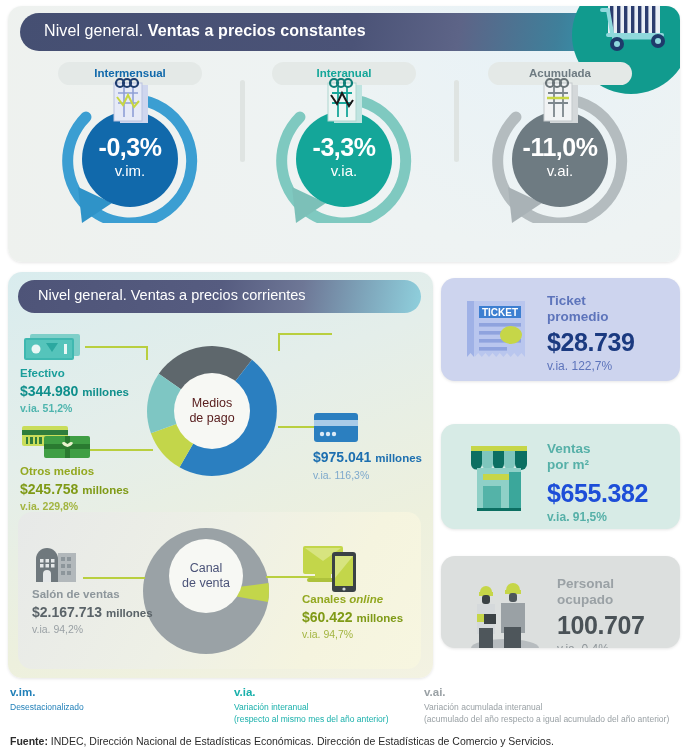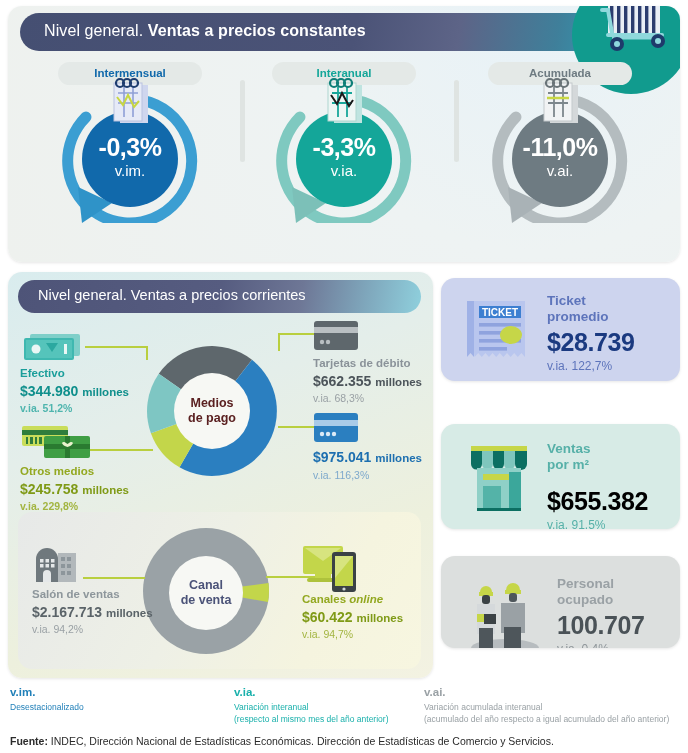--- a/index.html
+++ b/index.html
@@ -72,21 +72,21 @@
     position:absolute;left:10px;top:240px;width:403px;height:157px;border-radius:14px;
     background:linear-gradient(120deg,#e7e9e8 0%,#eef0e6 45%,#f5f4df 75%,#f7f6e0 100%);
   }
 
   .donut{position:absolute;}
   .donut .hole{
     position:absolute;border-radius:50%;background:#f7f8f4;
     display:flex;flex-direction:column;align-items:center;justify-content:center;
     text-align:center;
   }
-  .hole .hl{font-size:12.5px;font-weight:bold;line-height:1.22;}
+  .hole .hl{font-size:12.5px;font-weight:normal;line-height:1.22;}
 
   .lbl{position:absolute;}
   .lbl .nm{font-size:11.5px;font-weight:bold;line-height:1.35;}
   .lbl .vl{font-size:14px;font-weight:bold;line-height:1.4;}
   .lbl .vl span{font-size:11.5px;font-weight:bold;}
   .lbl .vr{font-size:10.5px;line-height:1.4;}
   .lbl.r{text-align:left;}
 
   .lead{position:absolute;background:#b9cf3f;height:1.5px;}
   .leadv{position:absolute;background:#b9cf3f;width:1.5px;}
@@ -328,36 +328,20 @@
         </svg>
       </div>
       <div class="nm" style="color:#93a820;">Otros medios</div>
       <div class="vl" style="color:#7f9a16;">
         <span style="font-size:14px;">$245.758</span>
         <span>millones</span>
       </div>
       <div class="vr" style="color:#a3b541;font-weight:bold;">v.ia. 229,8%</div>
     </div>
 
-    <div class="lbl r" style="left:305px;top:48px;width:140px;">
-      <div>
-        <svg width="48" height="32" viewBox="0 0 48 32">
-          <rect x="1" y="1" width="44" height="29" rx="3" fill="#5e676c"></rect>
-          <rect x="1" y="7" width="44" height="6" fill="#b9bfc2"></rect>
-          <circle cx="9" cy="22" r="2.2" fill="#b9bfc2"></circle>
-            <circle cx="15" cy="22" r="2.2" fill="#b9bfc2"></circle>
-        </svg>
-      </div>
-      <div class="nm" style="color:#8a9299;">Tarjetas de débito</div>
-      <div class="vl" style="color:#4c545a;">
-        <span style="font-size:14px;">$662.355</span>
-        <span>millones</span>
-      </div>
-      <div class="vr" style="color:#9aa1a5;">v.ia. 68,3%</div>
-    </div>
 
     <div class="lbl r" style="left:305px;top:140px;width:140px;">
       <div>
         <svg width="48" height="32" viewBox="0 0 48 32">
           <rect x="1" y="1" width="44" height="29" rx="3" fill="#2b7fc0"></rect>
           <rect x="1" y="8" width="44" height="6" fill="#a9cbe8"></rect>
           <circle cx="9" cy="22" r="2.2" fill="#dceaf6"></circle>
             <circle cx="15" cy="22" r="2.2" fill="#dceaf6"></circle>
             <circle cx="21" cy="22" r="2.2" fill="#dceaf6"></circle>
         </svg>
@@ -371,21 +355,21 @@
 
     <div class="subcard">
 
       <div class="donut" style="left:125px;top:16px;width:126px;height:126px;">
         <svg width="126" height="126" viewBox="0 0 126 126">
           <g transform="translate(63,63)">
             <circle r="63" fill="#9aa2a6"></circle>
             <path d="M0 0 L62.5 -7.9 A63 63 0 0 1 62.0 11.1 Z" fill="#c3d64a"></path>
           </g>
         </svg>
-        <div class="hole" style="left:26px;top:28px;width:74px;height:74px;text-align:center;">
+        <div class="hole" style="left:26px;top:11px;width:74px;height:74px;text-align:center;">
           <div class="hl" style="color:#4b5378;">Canal</div>
           <div class="hl" style="color:#4b5378;">de venta</div>
         </div>
       </div>
 
       <div class="lead" style="left:65px;top:65px;width:62px;"></div>
       <div class="lead" style="left:248px;top:64px;width:56px;"></div>
 
       <div class="lbl" style="left:14px;top:35px;width:140px;">
         <div>
@@ -480,22 +464,22 @@
         <rect x="14" y="26" width="44" height="40" fill="#8fd0c7"></rect>
         <rect x="20" y="32" width="26" height="6" fill="#c6d648"></rect>
         <rect x="20" y="44" width="18" height="22" fill="#54b3a8"></rect>
         <path d="M46 30 h12 v36 h-12 z" fill="#3ba79b"></path>
         <rect x="14" y="66" width="44" height="3" fill="#0c6f62"></rect>
       </svg>
     </div>
     <div class="rtxt" style="left:106px;top:17px;">
       <div class="rt" style="color:#56b0a8;">Ventas</div>
       <div class="rt" style="color:#56b0a8;">por m²</div>
-      <div class="rv" style="color:#000000;margin-top:14px;">$655.382</div>
-      <div class="rvia" style="color:#56b0a8;">v.ia. 91,5%</div>
+      <div class="rv" style="color:#1d4ed8;margin-top:6px;">$655.382</div>
+      <div class="rvia" style="color:#56b0a8;font-weight:bold;">v.ia. 91,5%</div>
     </div>
   </div>
 
   <div class="rcard" id="card-personal">
     <div style="position:absolute;left:22px;top:14px;">
       <svg width="84" height="86" viewBox="0 0 84 86">
         <ellipse cx="42" cy="78" rx="34" ry="9" fill="#b7bcbf"></ellipse>
 
         <g>
           <path d="M16 22 h14 v4 h-14 z" fill="#c6d648"></path>

